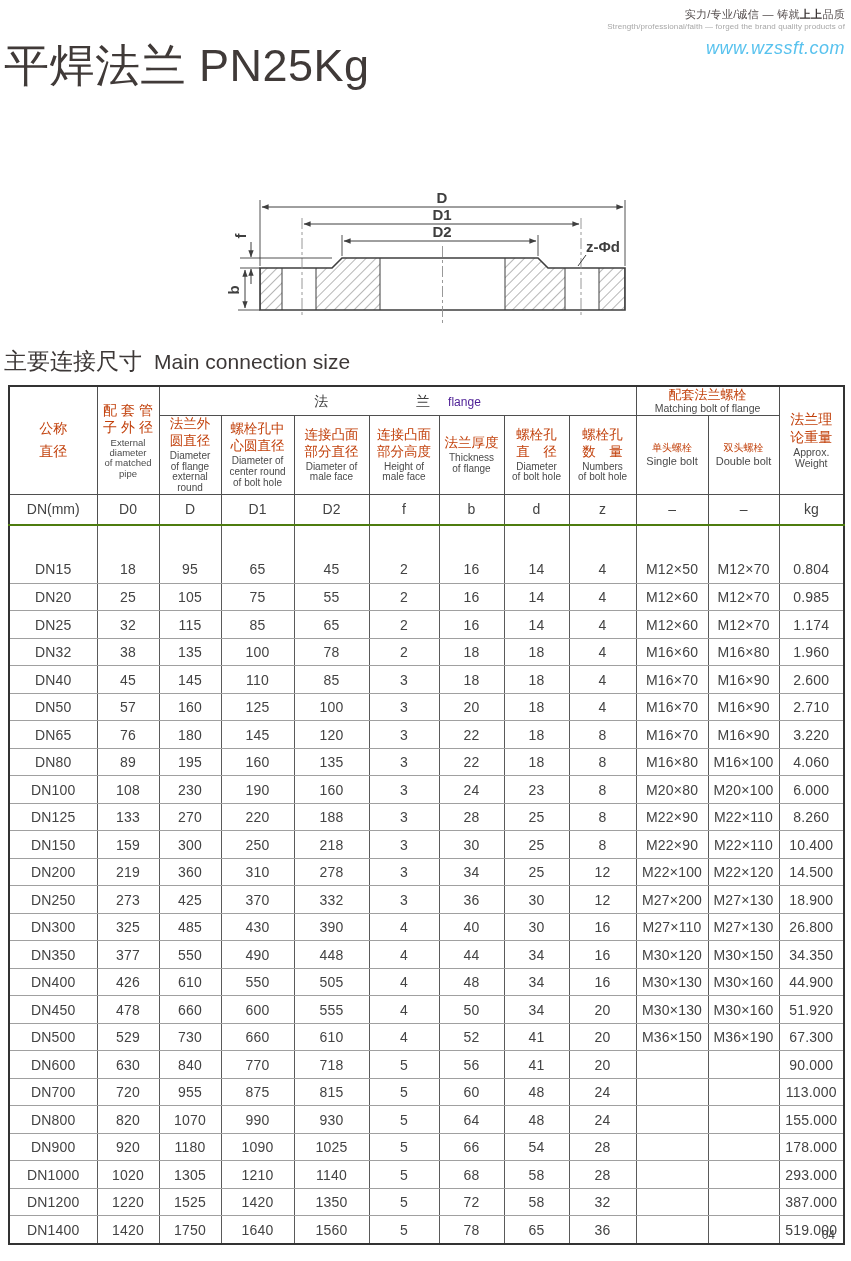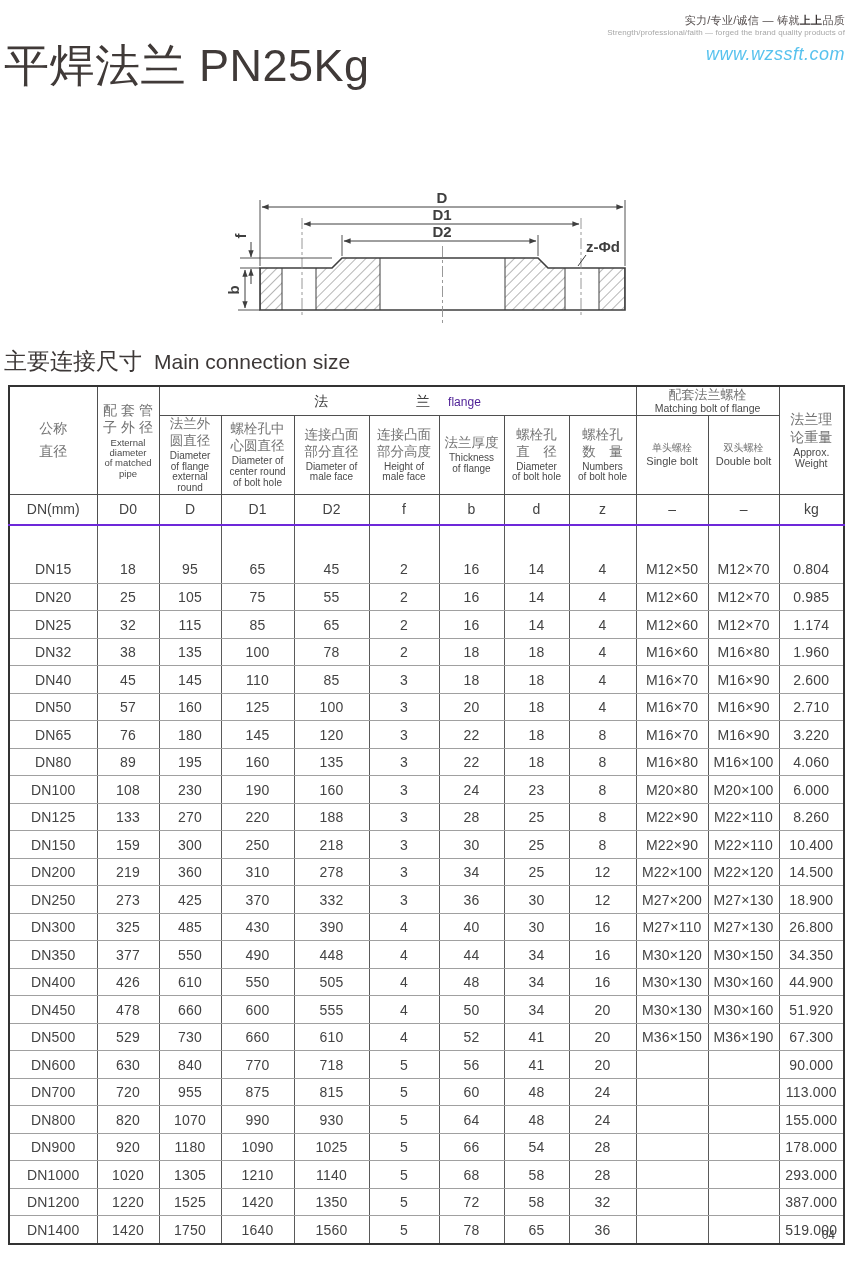--- a/index.html
+++ b/index.html
@@ -1,21 +1,21 @@
 <!DOCTYPE html>
 <html><head>
 <meta charset="utf-8">
 <style>
   html,body{margin:0;padding:0;}
   body{
     width:851px;height:1261px;position:relative;background:#ffffff;
     font-family:"Liberation Sans",sans-serif;color:#3f3f3f;overflow:hidden;
   }
   
-  .brand{position:absolute;top:14px;right:6px;text-align:right;line-height:1.15;}
+  .brand{position:absolute;top:8px;right:6px;text-align:right;line-height:1.15;}
   .brand .slogan{font-size:11px;color:#554e4e;letter-spacing:.3px;}
   .brand .slogan b{color:#3a3434;}
   .brand .slogan-en{font-size:8px;color:#a7a7a7;margin-top:1px;letter-spacing:.1px;}
   .brand .site{font-size:18px;font-style:italic;color:#58c2ee;margin-top:7px;letter-spacing:.5px;}
   
   .titles{position:absolute;left:4px;top:36px;}
   .titles .main{font-size:45px;color:#403a38;letter-spacing:.5px;}
   .titles .sub{font-size:22px;color:#4a4443;margin-top:7px;letter-spacing:.3px;}
   .section-heading{position:absolute;left:4px;top:347px;display:flex;align-items:baseline;gap:12px;}
   .section-heading .cn{font-size:23px;color:#3d3837;}
@@ -31,25 +31,25 @@
     border:2px solid #333333;
   }
   table.spec th{
     border:1px solid #4f4f4f;font-weight:normal;text-align:center;vertical-align:middle;padding:0;
   }
   table.spec td{
     border:1px solid #5a5a5a;border-top-color:#a0a0a0;border-bottom-color:#a0a0a0;
     text-align:center;vertical-align:middle;padding:0;
     font-size:14px;height:26.5px;letter-spacing:.2px;color:#434343;
   }
-  tbody tr:first-child td{height:51px;vertical-align:bottom;padding-bottom:6px;border-top:2px solid #6d28d9;}
+  tbody tr:first-child td{height:51px;vertical-align:bottom;padding-bottom:6px;border-top:2px solid #4d7c0f;}
   .h-group th{height:28px;}
   .h-sub th{height:62px;}
   .h-sym th{height:29px;font-size:14px;color:#434343;}
-  .cn{font-size:13.5px;white-space:pre-line;line-height:1.25;color:#737373;}
+  .cn{font-size:13.5px;white-space:pre-line;line-height:1.25;color:#c2410c;}
   .en{font-size:10px;white-space:pre-line;line-height:1.08;color:#4a4a4a;margin-top:1px;}
   .en4{font-size:9.5px;}
   .flange-cn{font-size:14px;word-spacing:84px;color:#3e3e3e;}
   .flange-en{font-size:12px;margin-left:18px;color:#4c1d95;text-align:right;}
   .grp .cn{line-height:1.05;}
   .grp .en{font-size:10.5px;}
   .bolt-sub .cn{font-size:10px;}
   .bolt-sub .en{font-size:11px;margin-top:2px;}
 </style>
 </head>

